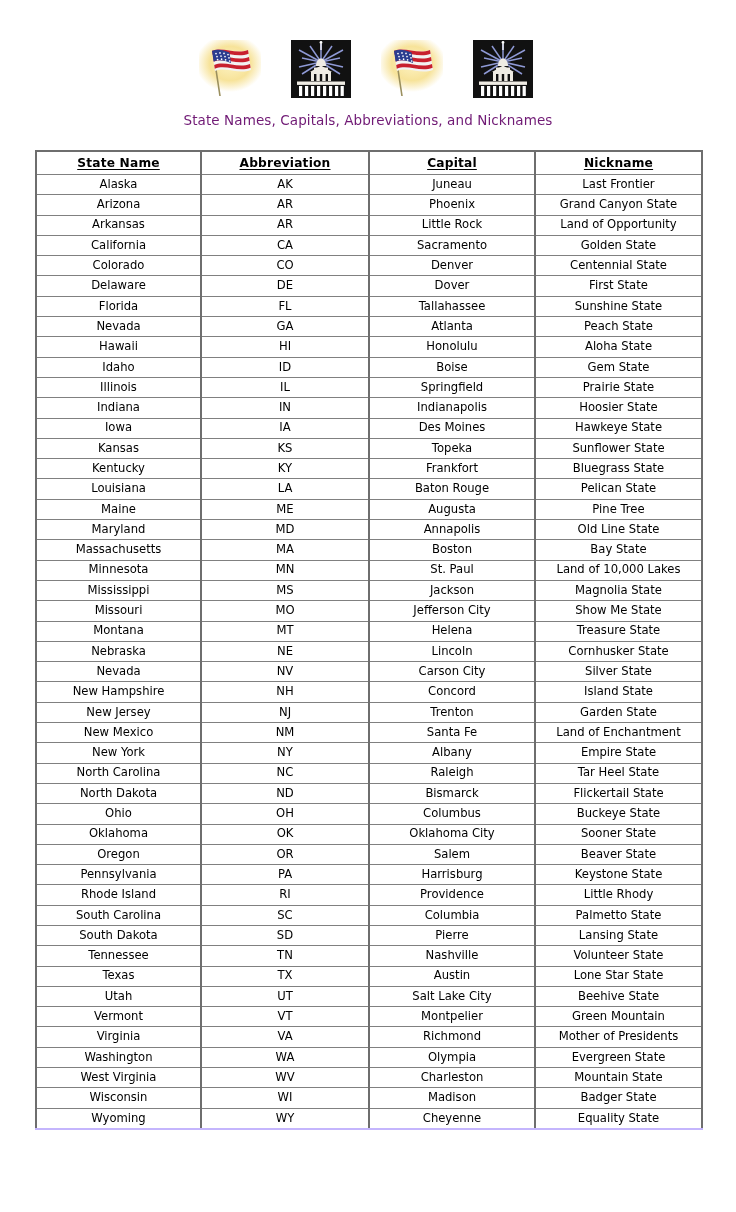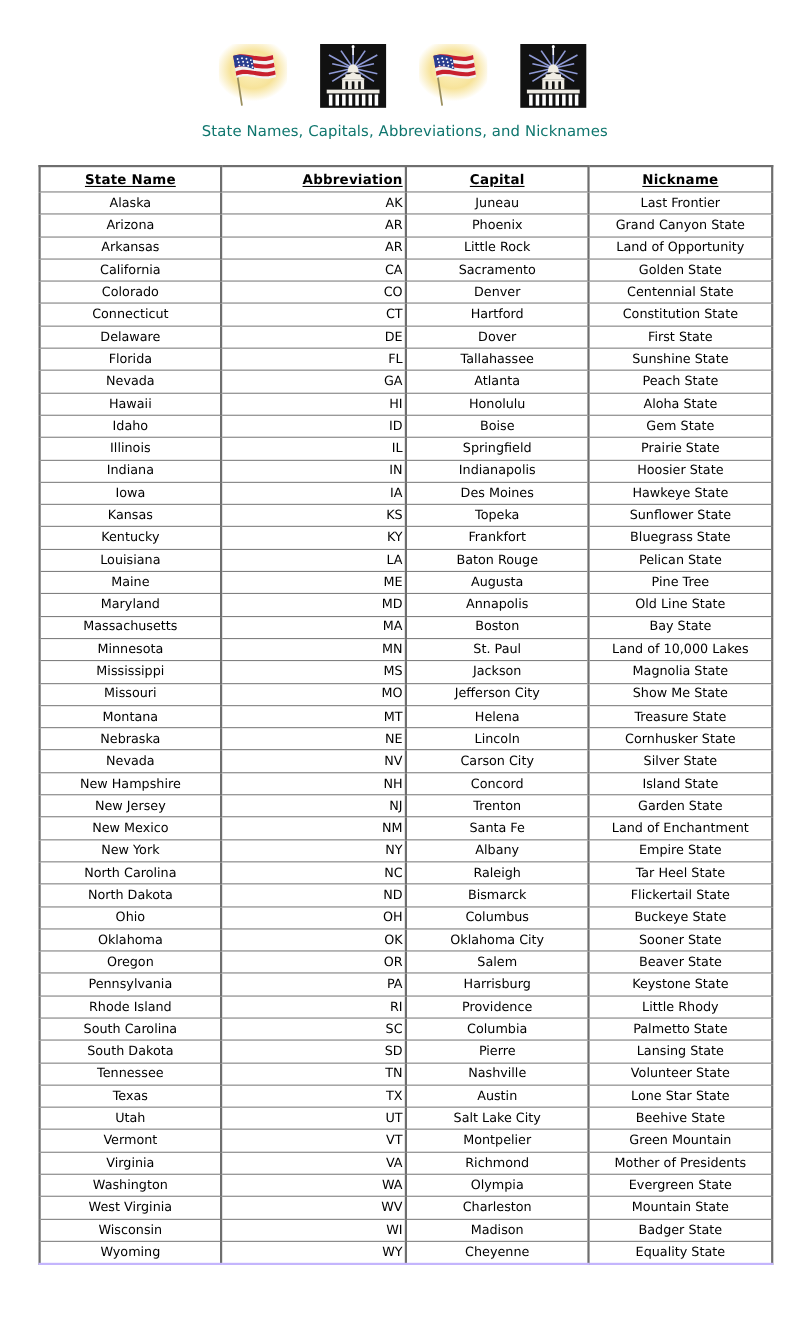--- a/index.html
+++ b/index.html
@@ -48,21 +48,21 @@
 
   
   .doc-title {
     position: absolute;
     top: 112px;
     left: 0;
     width: 736px;
     text-align: center;
     font-family: "DejaVu Sans", sans-serif;
     font-size: 13.5px;
-    color: #0f766e;
+    color: #701a75;
     letter-spacing: 0.1px;
     white-space: nowrap;
   }
 
   
   .table-wrap {
     position: absolute;
     left: 35px;
     top: 150px;
     width: 666px;
@@ -118,21 +118,21 @@
   table.states tr:first-child th {
     border-top: 2px solid #6e6e6e;
   }
   table.states tr:last-child td {
     border-bottom: 2px solid #c4b5fd;
   }
   
   table.states td:nth-child(1),
   table.states th:nth-child(1) { border-right-width: 2px; border-right-color: #6e6e6e; }
   table.states td:nth-child(2),
-  table.states th:nth-child(2) { border-right-width: 2px; border-right-color: #6e6e6e; text-align: right; }
+  table.states th:nth-child(2) { border-right-width: 2px; border-right-color: #6e6e6e; }
   table.states td:nth-child(3),
   table.states th:nth-child(3) { border-right-width: 2px; border-right-color: #6e6e6e; }
 </style>
 </head>
 <body>
 
 <div class="page">
 
   <div class="icon-strip">
 
@@ -342,26 +342,20 @@
             <td>Sacramento</td>
             <td>Golden State</td>
           </tr>
           <tr>
             <td>Colorado</td>
             <td>CO</td>
             <td>Denver</td>
             <td>Centennial State</td>
           </tr>
           <tr>
-            <td>Connecticut</td>
-            <td>CT</td>
-            <td>Hartford</td>
-            <td>Constitution State</td>
-          </tr>
-          <tr>
             <td>Delaware</td>
             <td>DE</td>
             <td>Dover</td>
             <td>First State</td>
           </tr>
           <tr>
             <td>Florida</td>
             <td>FL</td>
             <td>Tallahassee</td>
             <td>Sunshine State</td>

